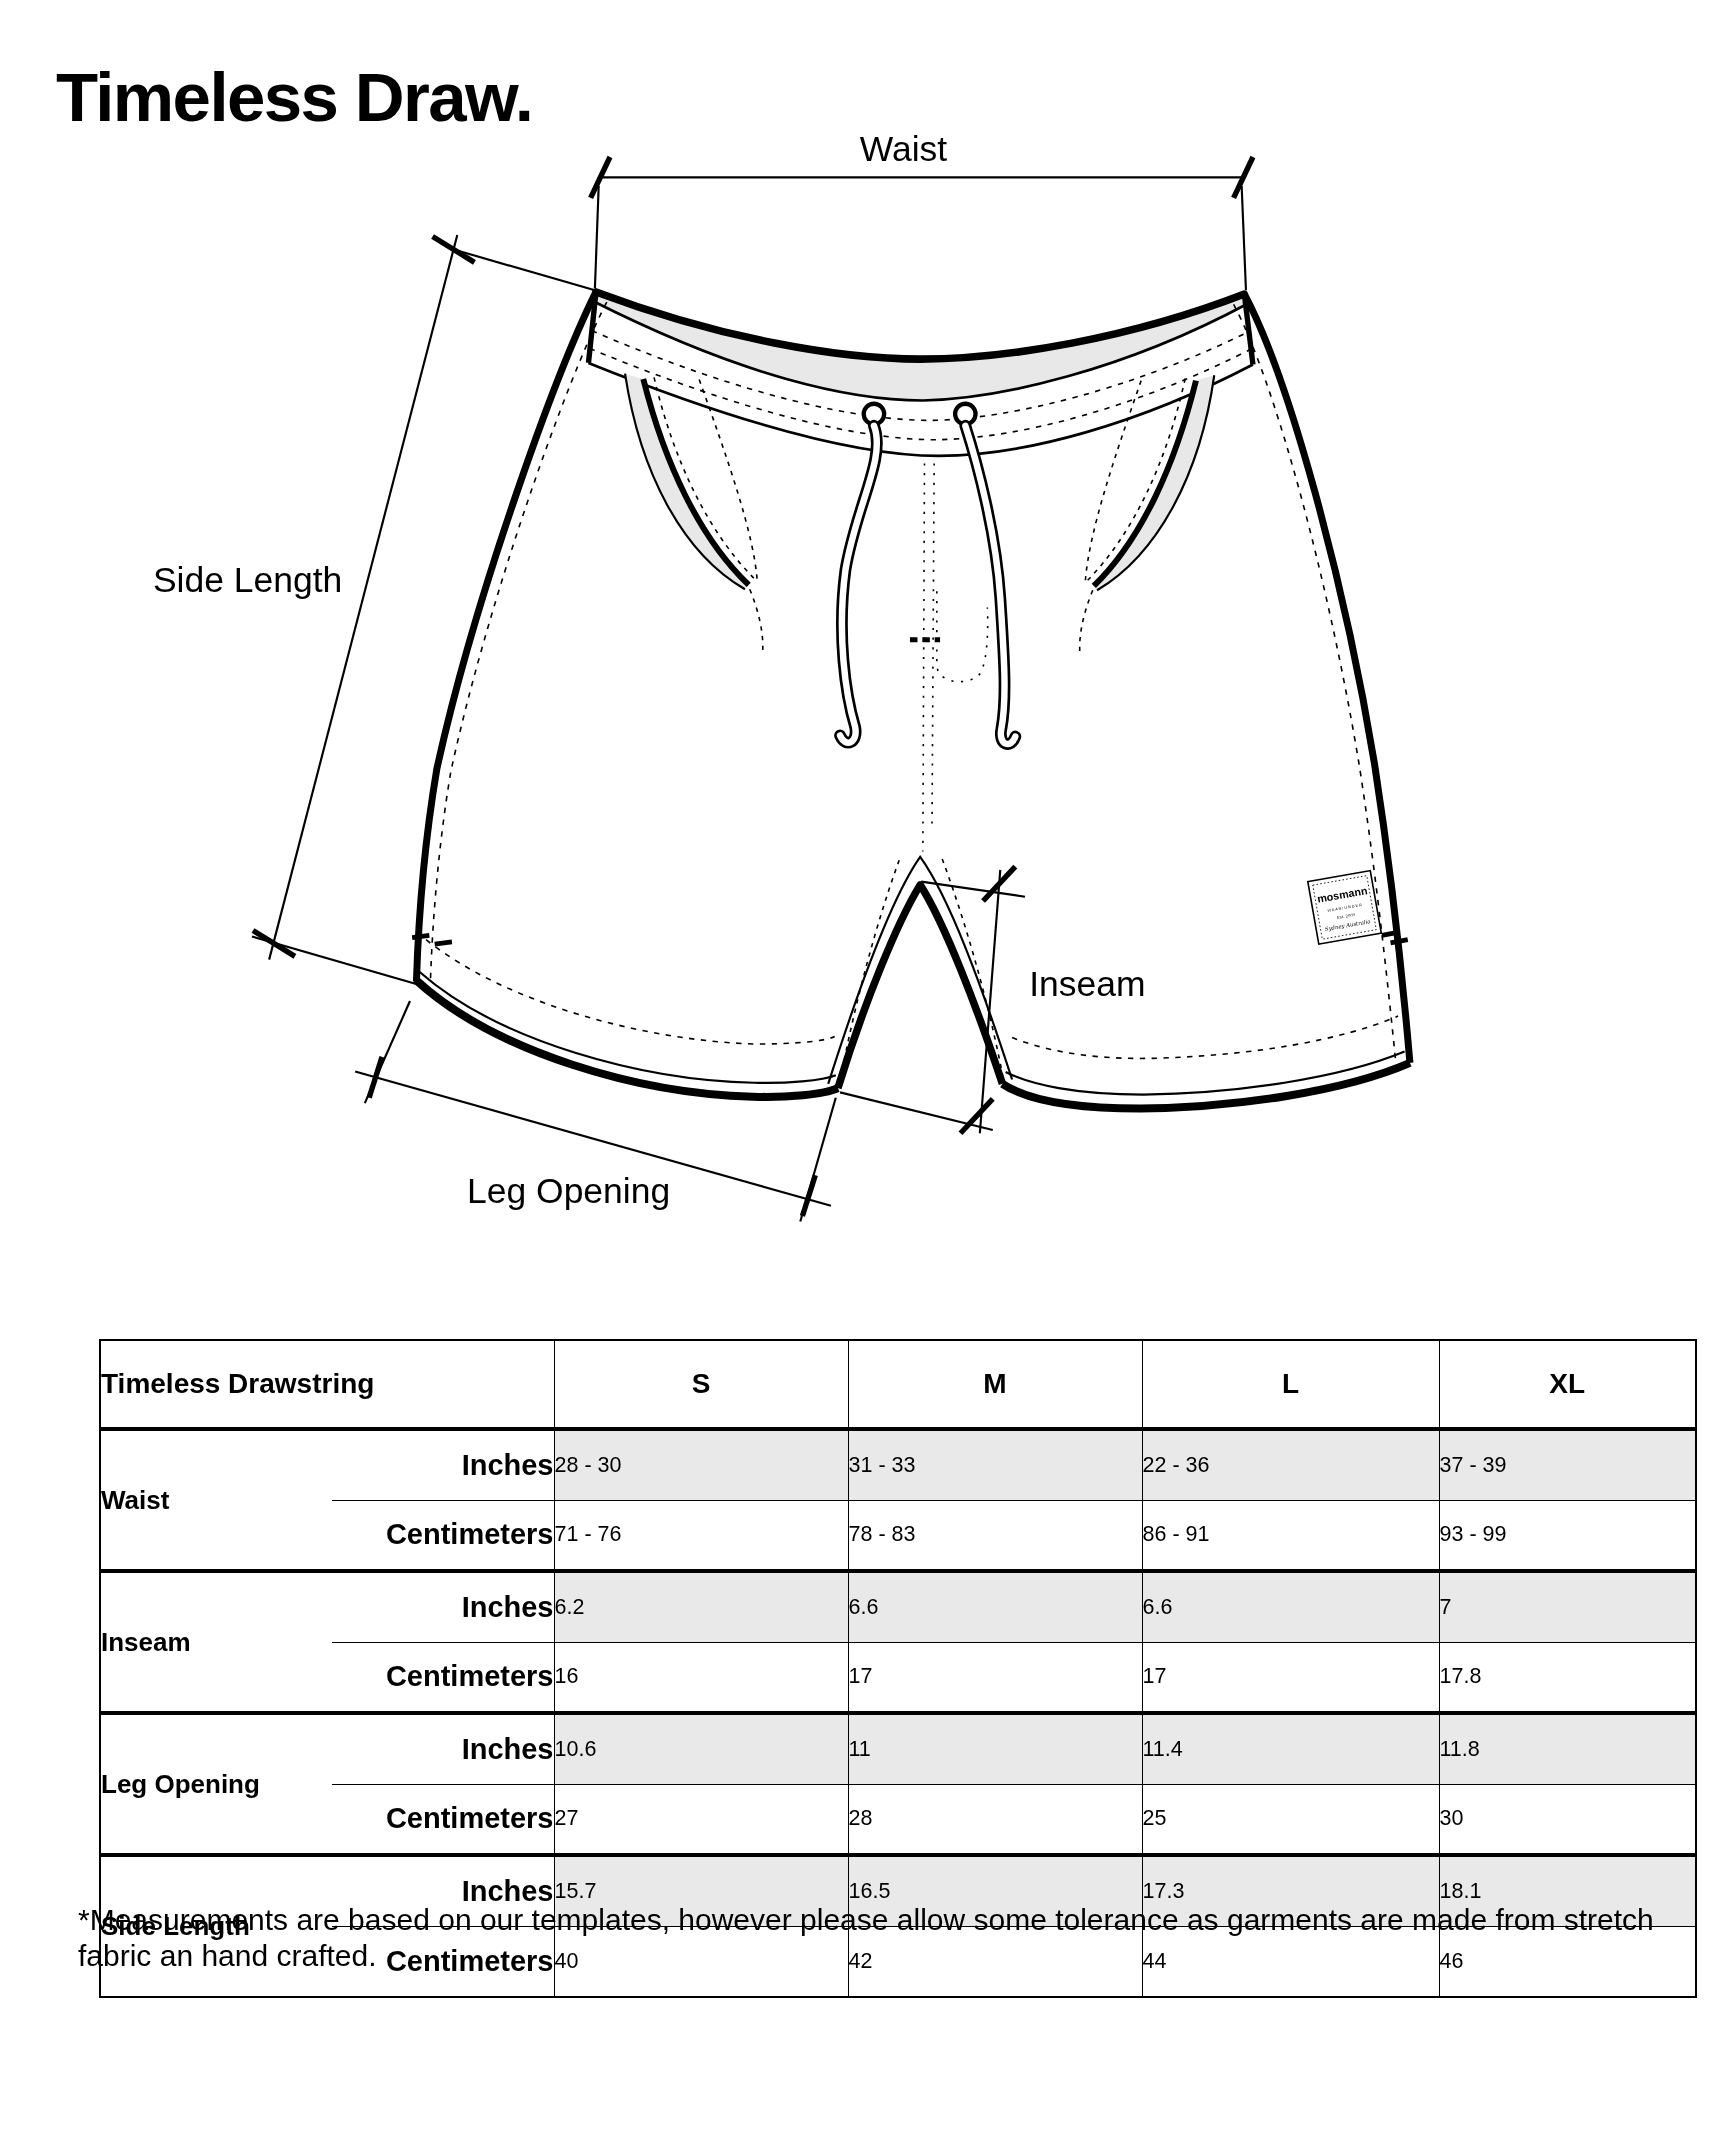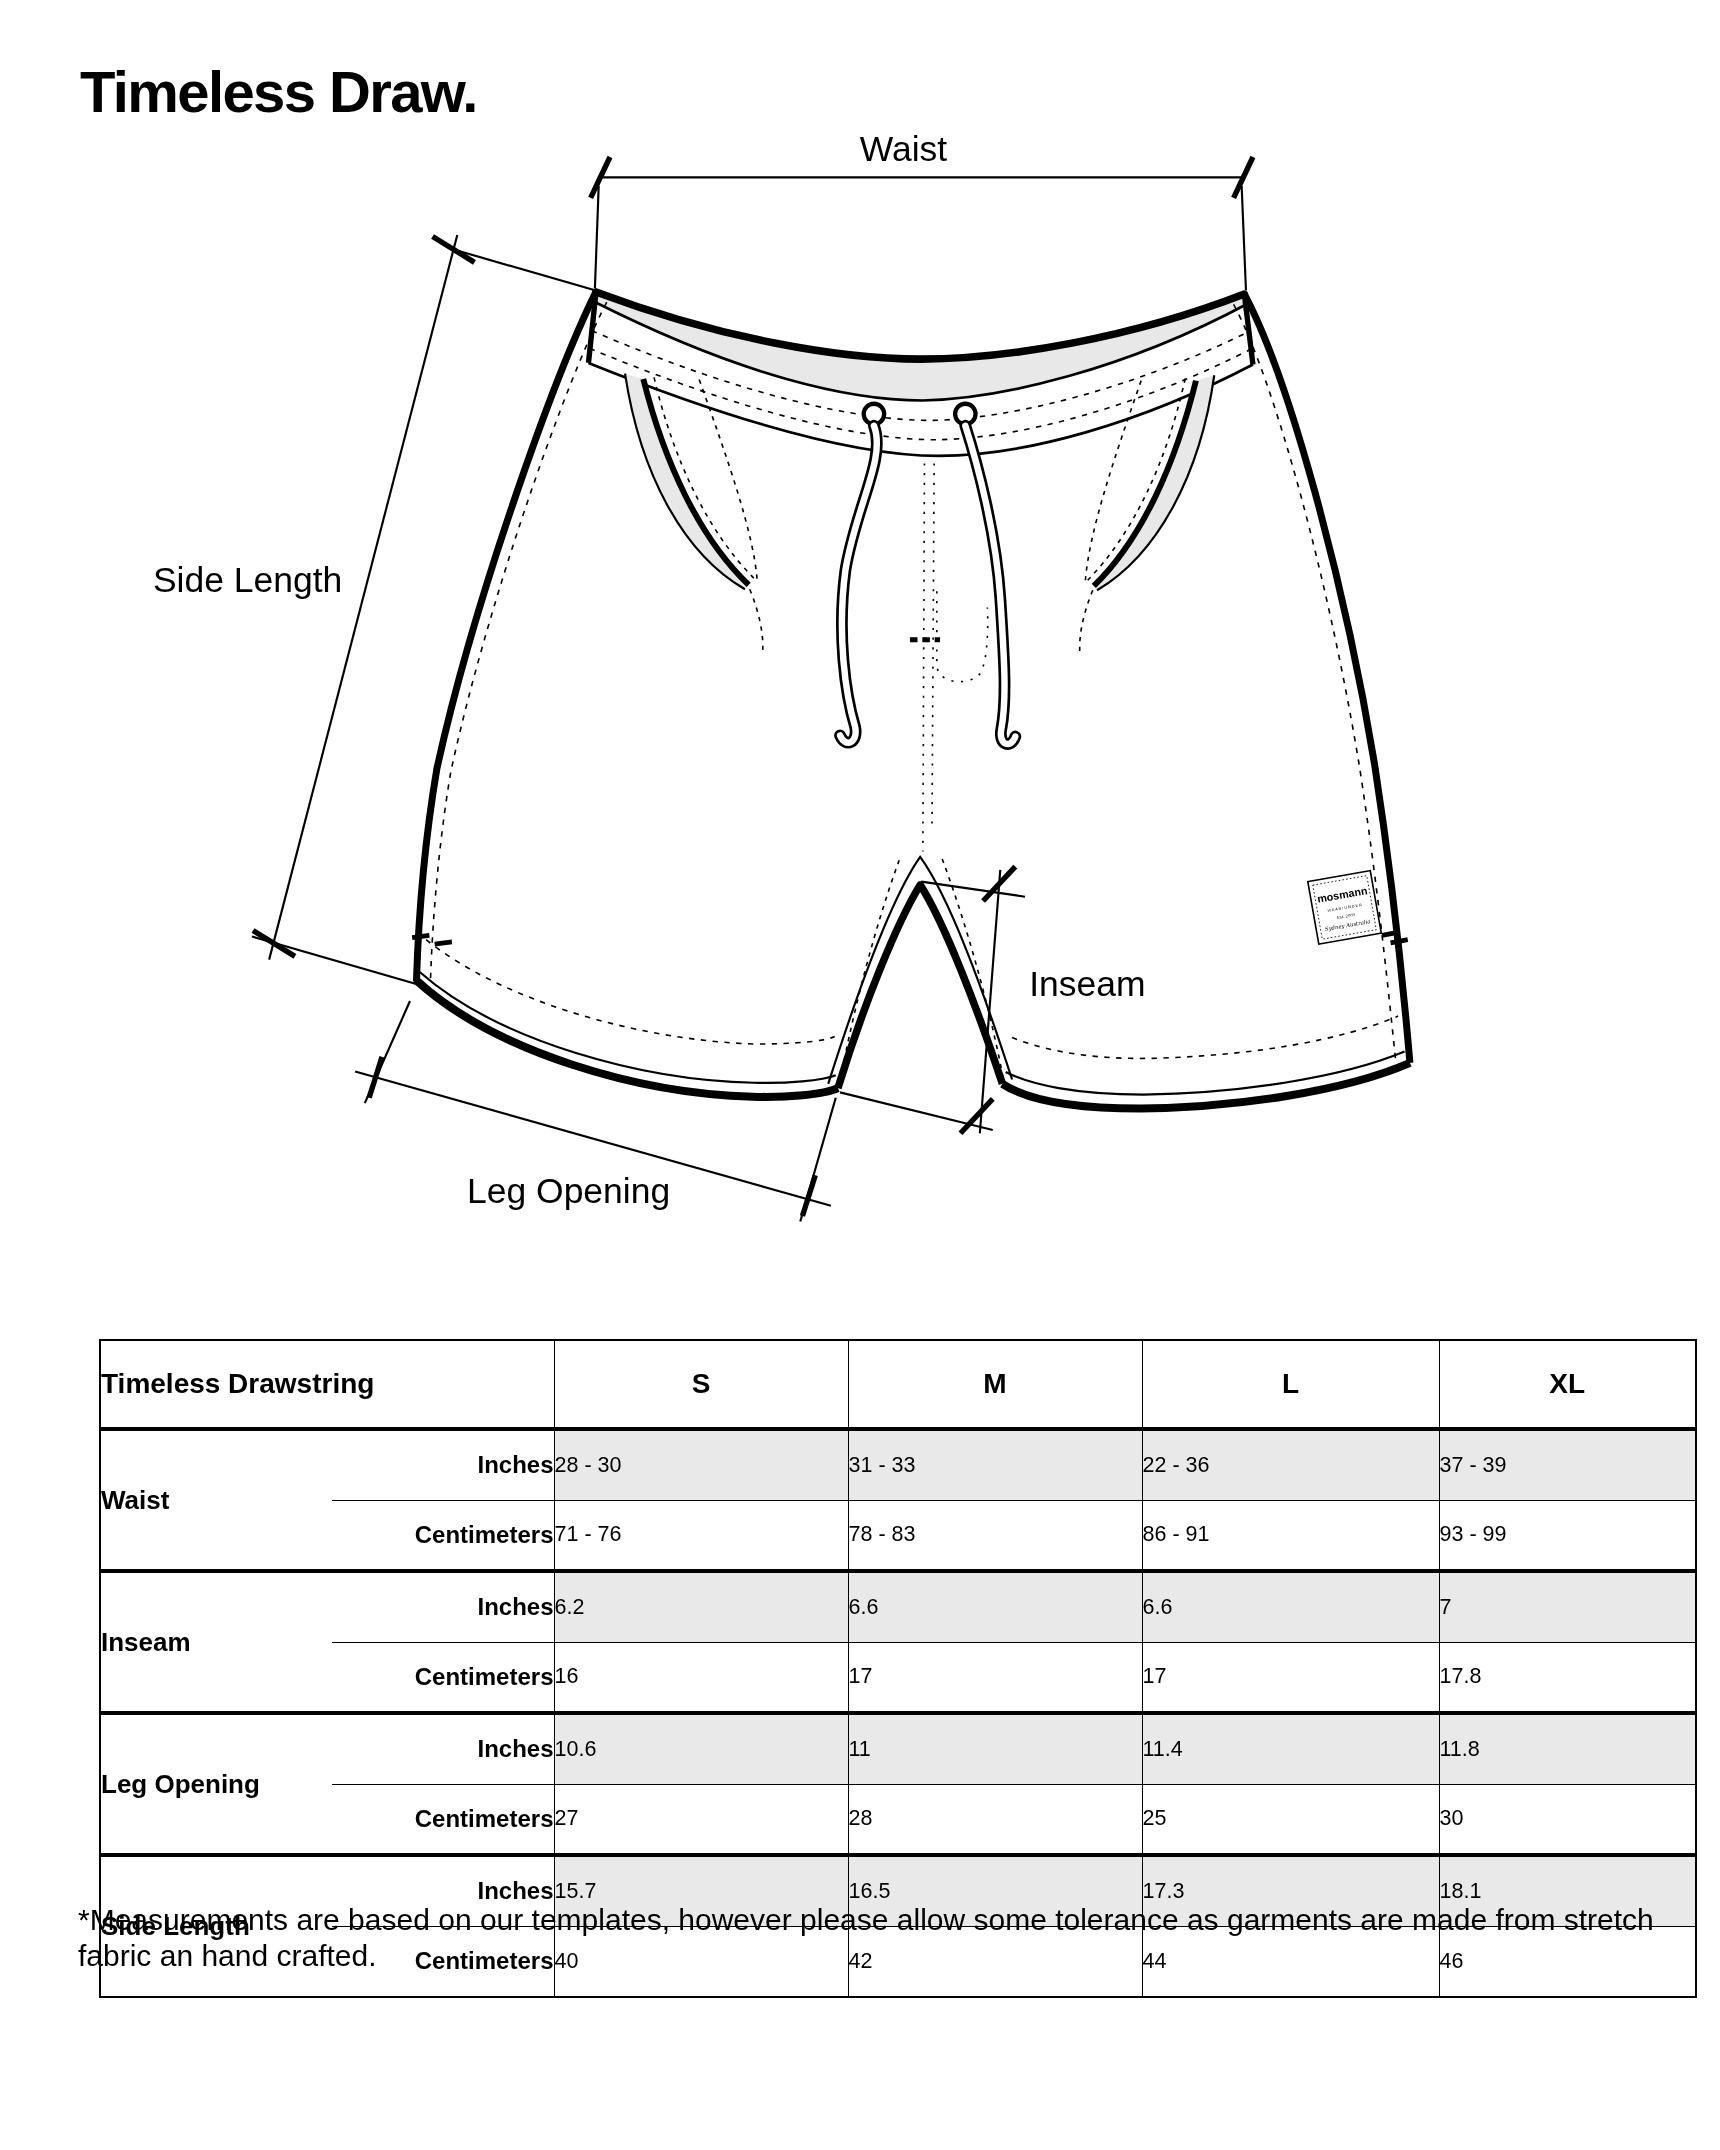--- a/index.html
+++ b/index.html
@@ -2,22 +2,22 @@
 <html style="font-size:8.6px"><head>
 <meta charset="utf-8">
 <style>
   html,body{margin:0;padding:0;}
   body{
     width:1721px;height:2151px;position:relative;background:#ffffff;
     font-family:"Liberation Sans", sans-serif;color:#000;overflow:hidden;
   }
   
   .page-title{
-    position:absolute;left:80px;top:63px;
-    font-size:58px;font-weight:bold;letter-spacing:-1.6px;line-height:1;
+    position:absolute;left:56px;top:63px;
+    font-size:69px;font-weight:bold;letter-spacing:-1.6px;line-height:1;
   }
   
   .drawing{position:absolute;left:0;top:0;width:1721px;height:1344px;}
   .ann-label{font-size:66px;fill:#000;font-family:"Liberation Sans",sans-serif;}
   
   table.size-table{
     position:absolute;left:63px;top:1339px;width:1595px;
     border-collapse:collapse;table-layout:fixed;
     font-family:"Liberation Sans",sans-serif;
   }
@@ -30,21 +30,21 @@
     border-bottom:4.3px solid #000;
   }
   th.size-cell{
     text-align:center;font-size:28px;font-weight:bold;
     border-bottom:4.3px solid #000;border-left:1.6px solid #000;
   }
   td.group-cell{
     text-align:left;padding-left:34px;font-size:26px;font-weight:bold;
   }
   td.unit-cell{
-    text-align:right;padding-right:39px;font-size:24px;font-weight:bold;
+    text-align:right;padding-right:39px;font-size:29px;font-weight:bold;
   }
   td.val-cell{
     font-size:21.5px;border-left:1.6px solid #000;
   }
   td.shaded{background:#e9e9e9;}
   tr.inches-row td.unit-cell, tr.inches-row td.val-cell{border-bottom:1.6px solid #000;}
   tr.group-start td{border-top:4.3px solid #000;}
   
   .footnote{
     position:absolute;left:78px;top:1902px;width:1602px;

